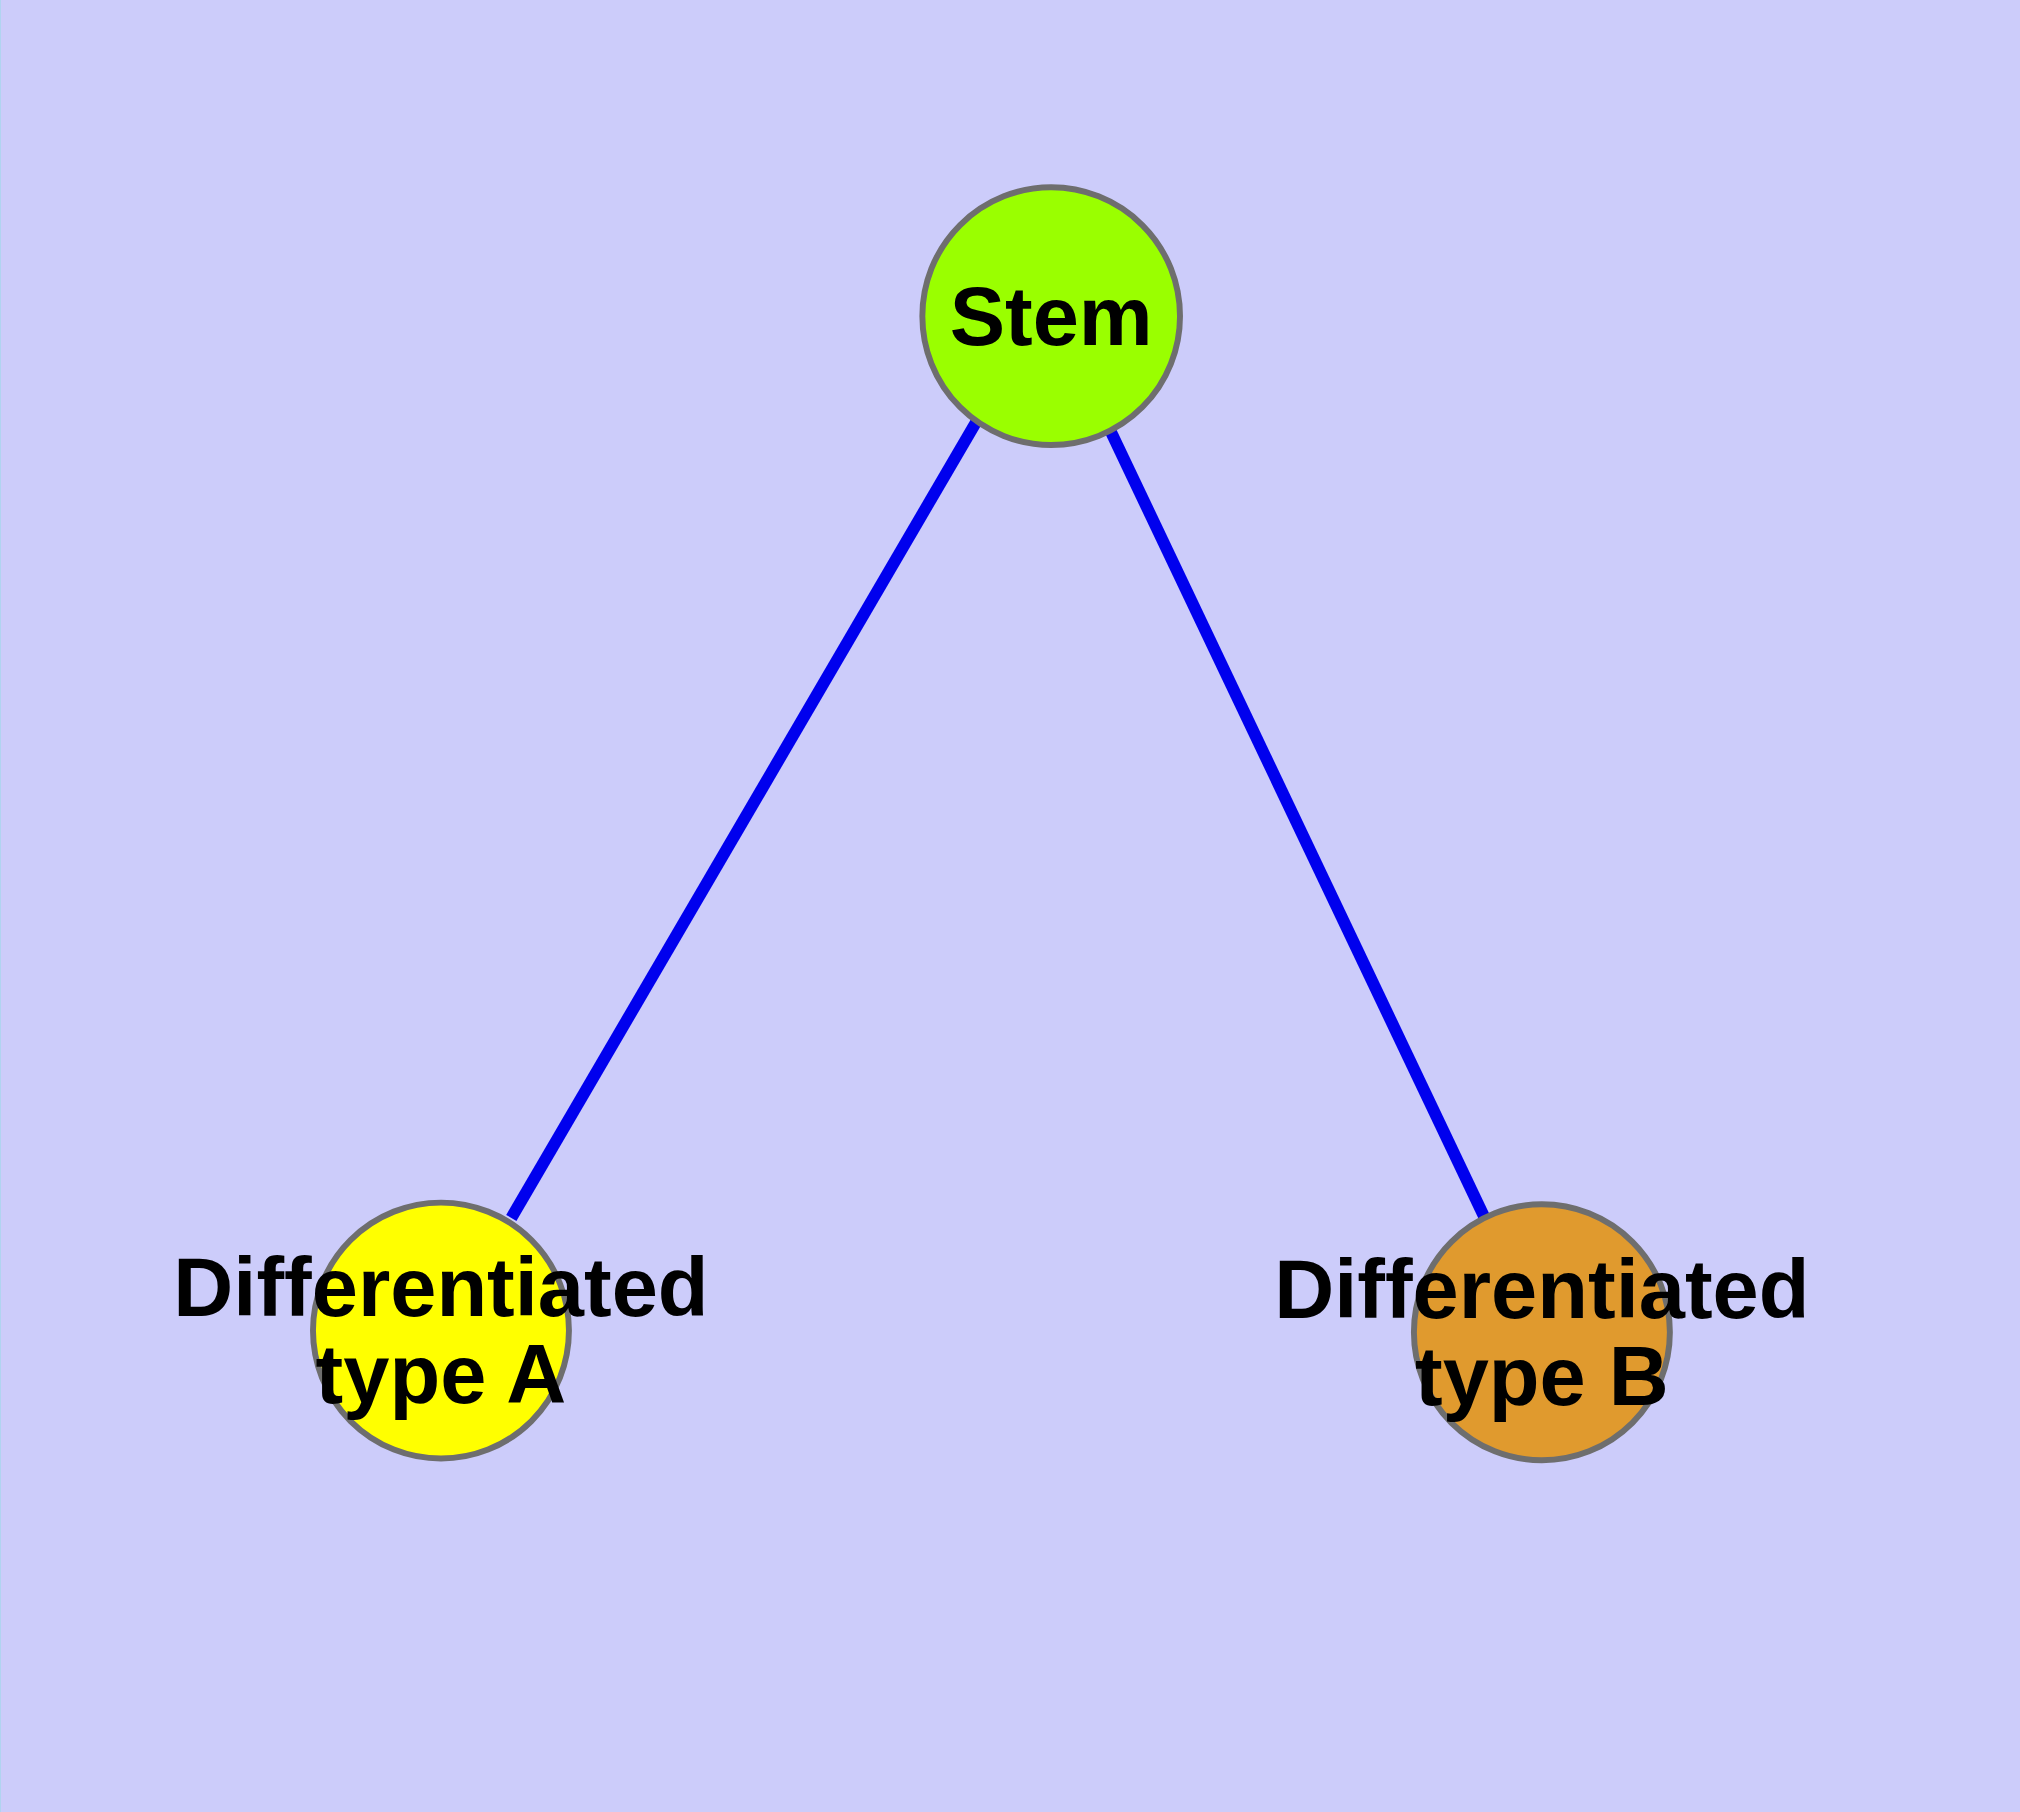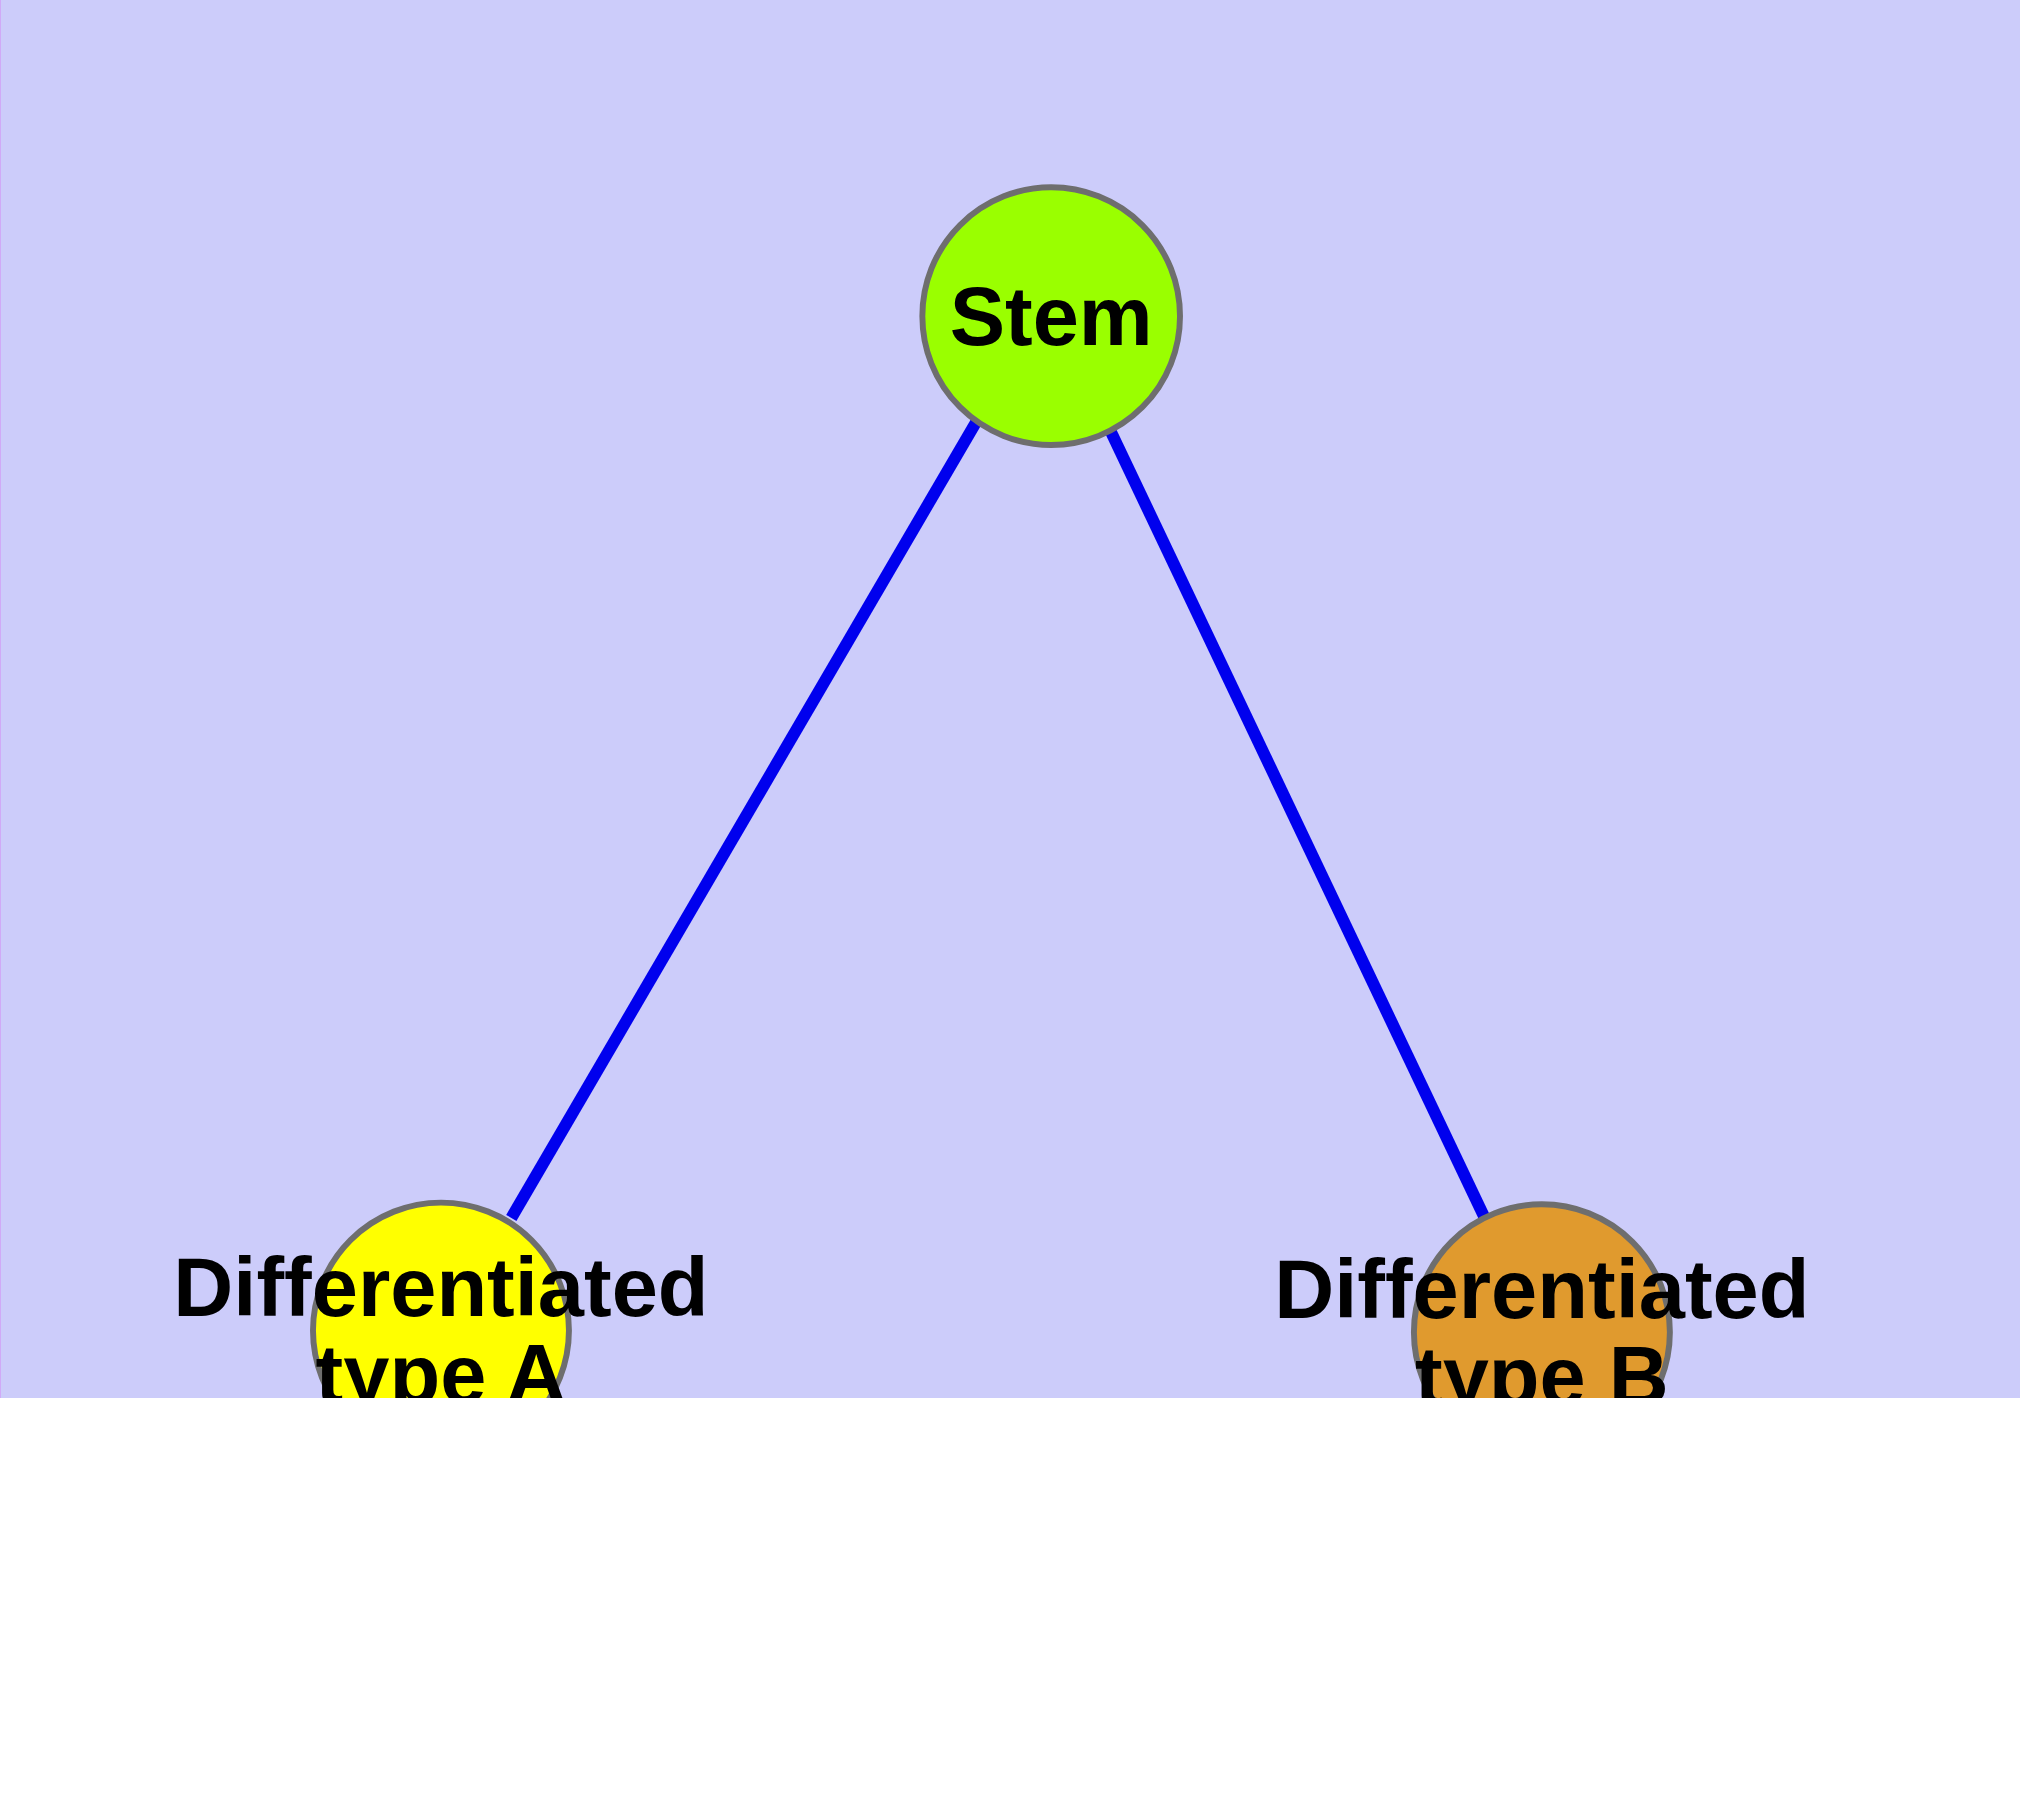--- a/index.html
+++ b/index.html
@@ -34,21 +34,21 @@
   .edge-line {
     stroke-linecap: butt;
   }
   .node-circle {
     stroke-width: 7;
   }
 </style>
 </head>
 <body>
 
-<div id="canvas" style="width: 2021px; height: 1398px; background: #d946ef;">
+<div id="canvas" style="width: 2021px; height: 1812px; background: #5eead4;">
   <svg id="graph-svg" viewBox="0 0 2384 2138">
 
     <rect id="bg-rect" x="0" y="0" width="2384" height="2138" fill="#ccccfa"></rect>
 
     <g id="edges-layer">
       <line id="edge-0" class="edge-line" x1="1152" y1="497" x2="603" y2="1437" stroke="#0000ee" stroke-width="14"></line>
       <line id="edge-1" class="edge-line" x1="1306" y1="500" x2="1752" y2="1438" stroke="#0000ee" stroke-width="14"></line>
     </g>
 
     <g id="nodes-layer">

